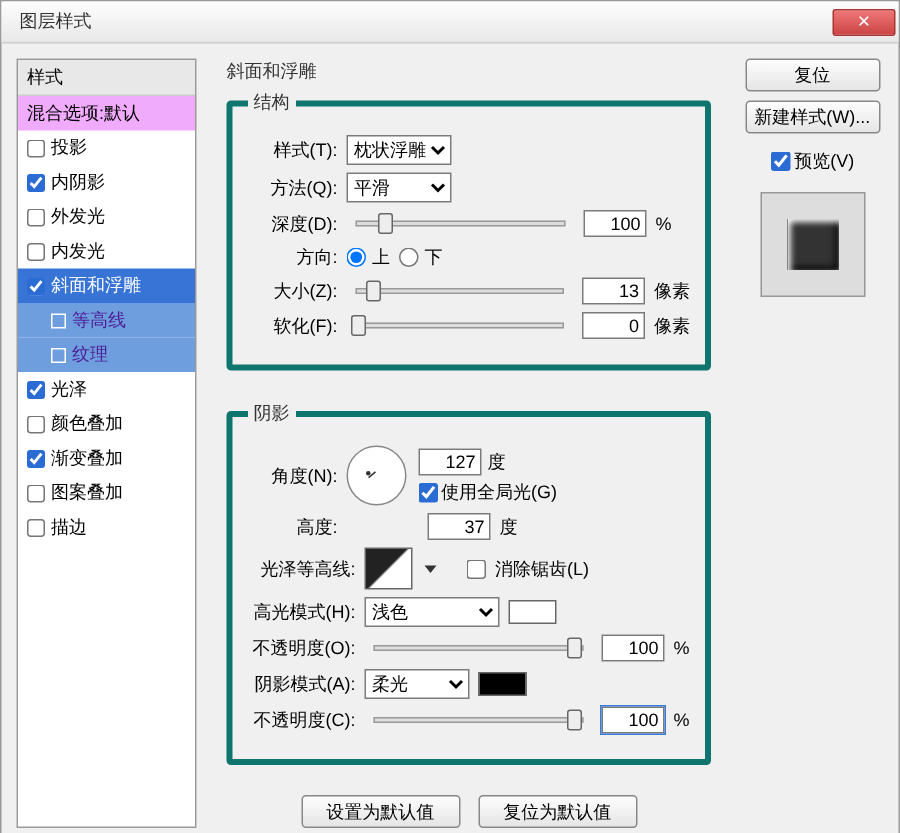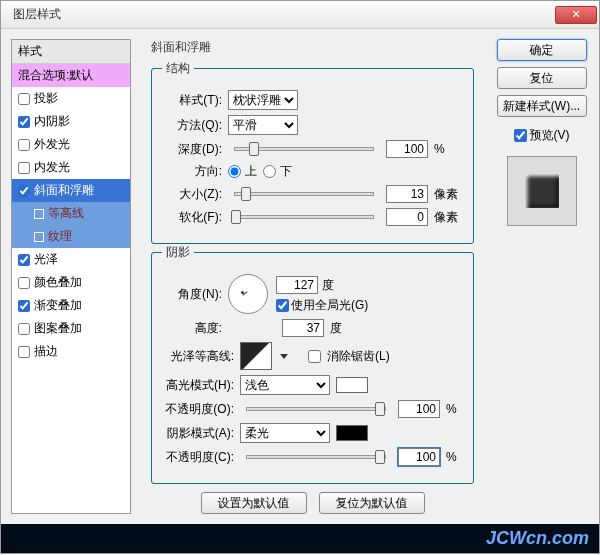--- a/index.html
+++ b/index.html
@@ -6,26 +6,26 @@
 body { font-family: "Microsoft YaHei", SimSun, sans-serif; font-size: 12px; background: #fff; }
 .dialog { width: 600px; border: 1px solid #999; background: #f0f0f0; }
 .titlebar { background: linear-gradient(#fdfdfd, #e8e8e8); height: 28px; display: flex; align-items: center; padding: 0 2px 0 12px; border-bottom: 1px solid #ccc; }
 .titlebar-text { flex: 1; font-size: 12px; color: #333; }
 .close-btn { background: linear-gradient(#e77, #c44); color: #fff; width: 42px; height: 18px; border: 1px solid #a33; border-radius: 2px; display: flex; align-items: center; justify-content: center; cursor: pointer; font-size: 11px; }
 .content { display: flex; padding: 10px; gap: 20px; }
 .left-panel { width: 120px; border: 1px solid #999; background: #fff; }
 .left-header { background: #e8e8e8; padding: 3px 6px; border-bottom: 1px solid #ccc; }
 .left-item { padding: 3px 6px; display: flex; align-items: center; gap: 4px; cursor: pointer; }
 .left-item.active { background: #3874d6; color: #fff; }
-.left-item.sub { padding-left: 22px; background: #6f9edf; color: #7f1d1d; }
+.left-item.sub { padding-left: 22px; background: #6f9edf; color: #4c1d95; }
 .left-item input[type="checkbox"] { margin: 0; width: 12px; height: 12px; }
 .sub-box { display: inline-block; width: 10px; height: 10px; border: 1px solid #fff; }
 .mid-panel { flex: 1; }
 .section-title { font-size: 12px; color: #333; margin-bottom: 4px; }
-fieldset { border: 1px solid #0f766e; border-radius: 3px; padding: 8px 10px 12px; margin-bottom: 0; }
+fieldset { border: 4px solid #0f766e; border-radius: 3px; padding: 8px 10px 12px; margin-bottom: 20px; }
 legend { font-size: 12px; padding: 0 4px; color: #333; }
 .row { display: flex; align-items: center; margin: 5px 0; gap: 6px; }
 .label { width: 60px; text-align: right; font-size: 12px; }
 select { font-size: 12px; height: 20px; border: 1px solid #7a7a7a; background: #fff; }
 input[type="text"] { font-size: 12px; height: 18px; border: 1px solid #7a7a7a; padding: 0 3px; text-align: right; }
 .num-input { width: 42px; }
 .slider { flex: 1; max-width: 140px; height: 4px; background: #ddd; border: 1px solid #999; position: relative; margin: 0 6px; }
 .slider-thumb { position: absolute; width: 10px; height: 14px; background: #eee; border: 1px solid #666; top: -6px; border-radius: 2px; }
 .unit { font-size: 12px; }
 .radio-row { display: flex; align-items: center; gap: 4px; }
@@ -201,41 +201,40 @@
         <div class="row">
           <span class="label" style="width:72px;">不透明度(O):</span>
           <div class="slider">
               <div class="slider-thumb" style="left:128px;"></div>
             </div>
           <input type="text" class="num-input" value="100" style="">
           <span class="unit">%</span>
         </div>
         <div class="row">
           <span class="label" style="width:72px;">阴影模式(A):</span>
-          <select style="width:90px;"><option>柔光</option></select>
+          <select style="width:70px;"><option>柔光</option></select>
           <span class="color-swatch" style="background:#000;"></span>
         </div>
         <div class="row">
           <span class="label" style="width:72px;">不透明度(C):</span>
           <div class="slider">
               <div class="slider-thumb" style="left:128px;"></div>
             </div>
           <input type="text" class="num-input" style="outline: rgb(58, 123, 213) solid 1px;" value="100">
           <span class="unit">%</span>
         </div>
       </fieldset>
 
       <div class="bottom-btns">
         <button class="btn">设置为默认值</button>
         <button class="btn">复位为默认值</button>
       </div>
     </div>
 
     <div class="right-panel">
-      <button class="btn" style="border-color:#3a7bd5;box-shadow:0 0 2px #3a7bd5;">确定</button>
       <button class="btn">复位</button>
       <button class="btn">新建样式(W)...</button>
       <div style="display:flex;align-items:center;gap:3px;margin-top:4px;">
         <input type="checkbox" checked="" class="checkbox-blue" style="">
         <span>预览(V)</span>
       </div>
       <div class="preview">
         <div class="preview-inner"></div>
       </div>
     </div>

